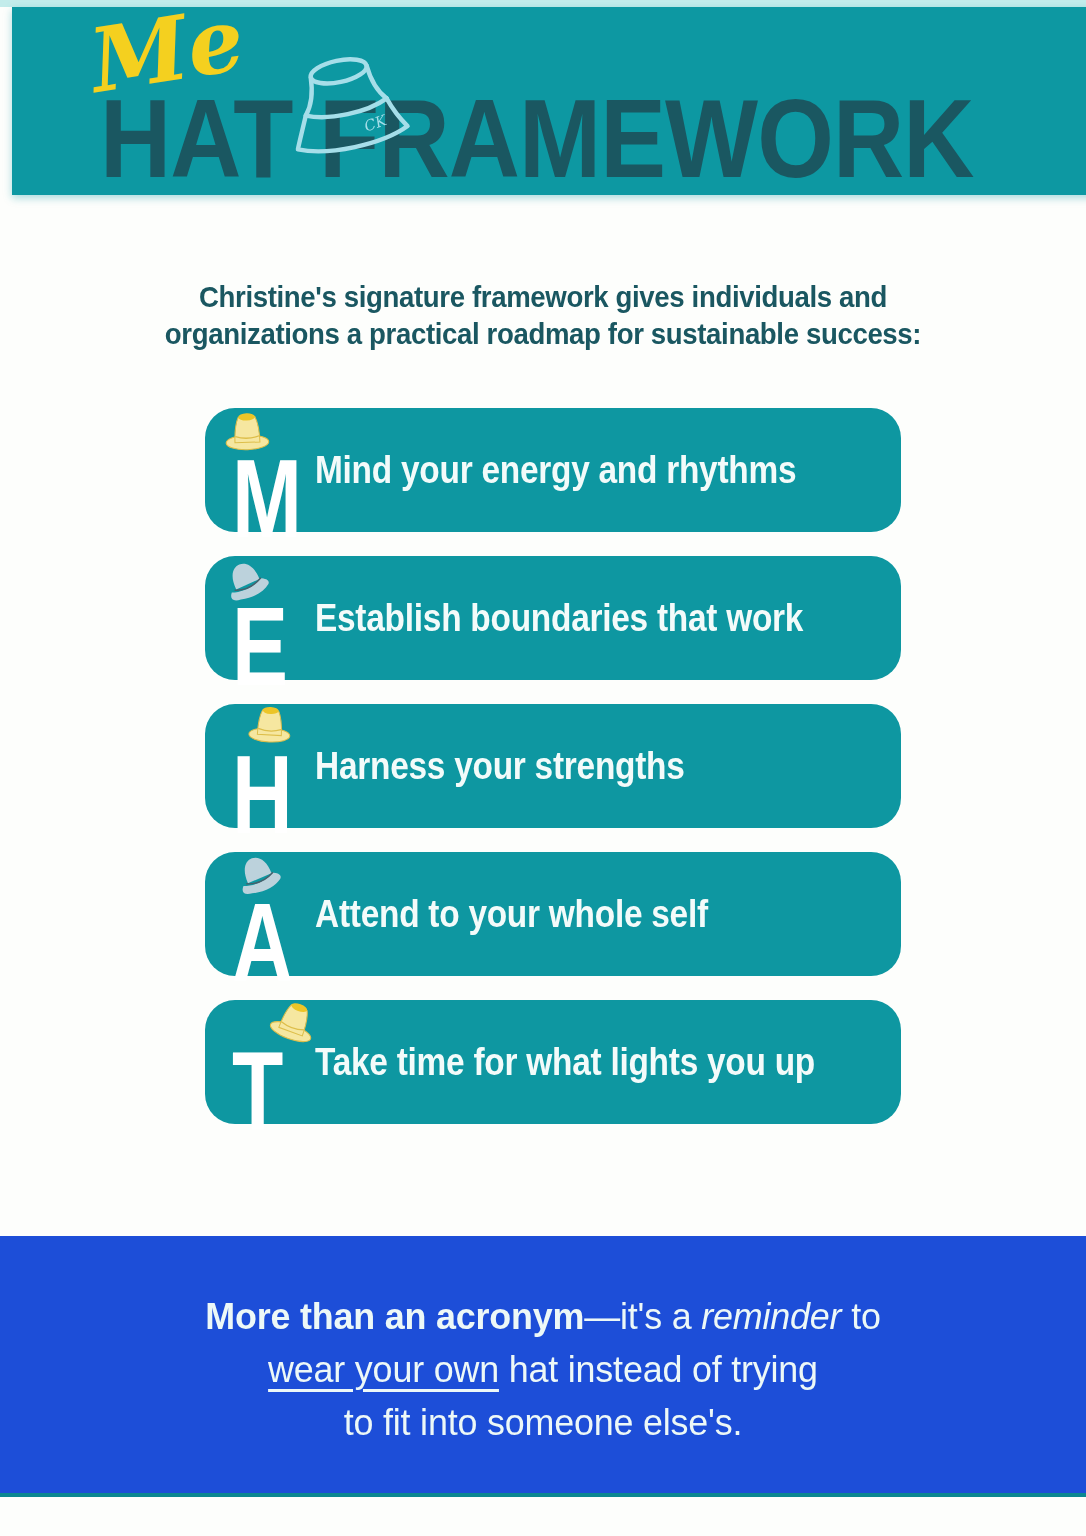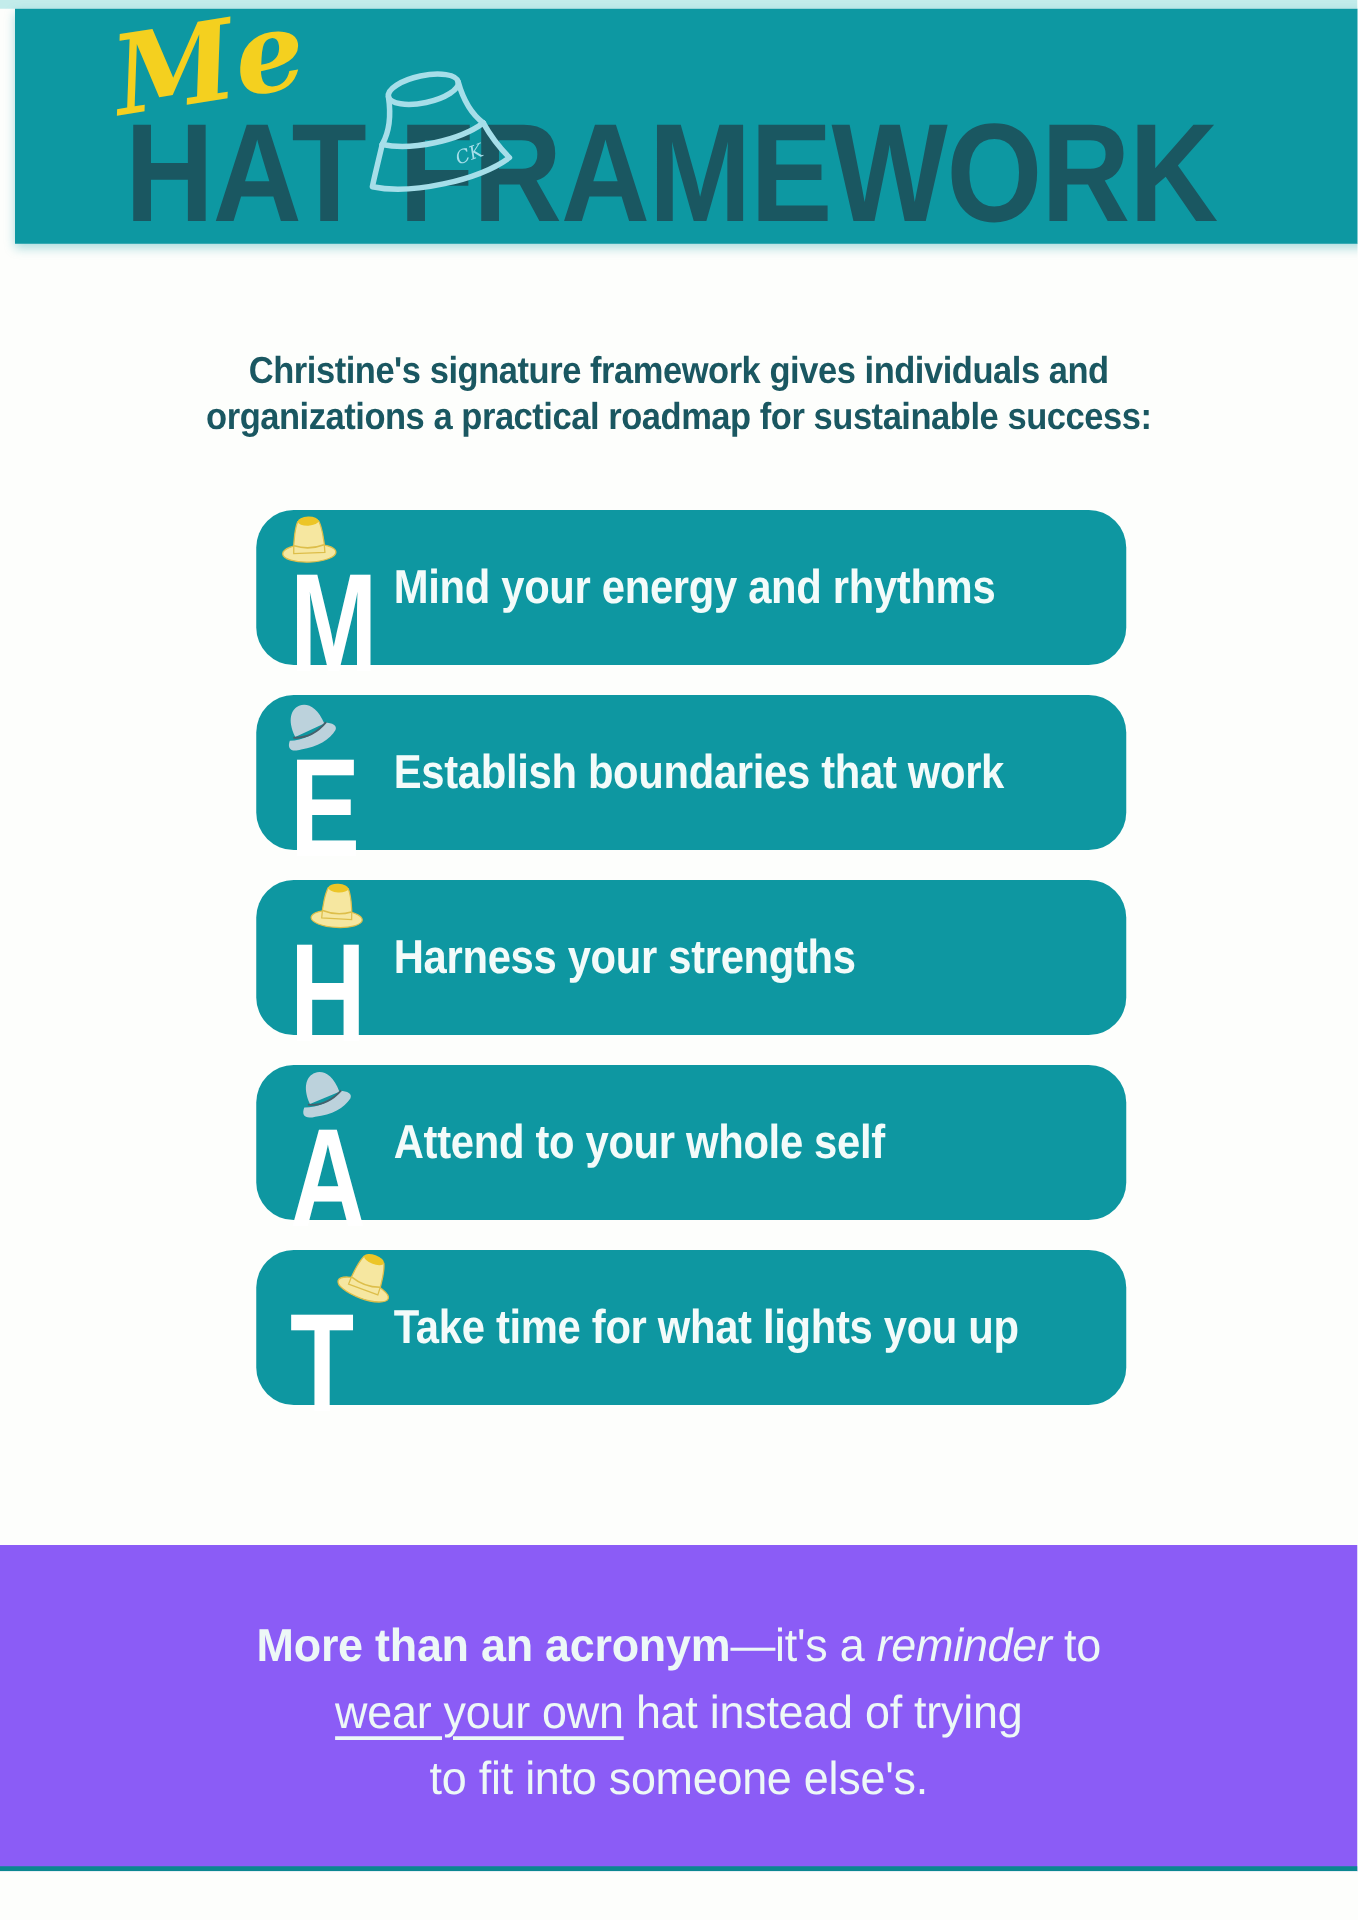--- a/index.html
+++ b/index.html
@@ -55,21 +55,21 @@
   .hat-a{left:24px;top:0px;width:58px;transform:rotate(-20deg);}
   .hat-t{left:64px;top:-4px;width:52px;transform:rotate(20deg);}
   .card-label{
     display:inline-block;margin-left:6px;
     color:#f3fbfa;font-weight:700;font-size:38px;letter-spacing:-.3px;
     transform:scaleX(0.88);transform-origin:left center;
     white-space:nowrap;
   }
   .footer{
     position:absolute;top:1236px;left:0;width:100%;height:257px;
-    background:#8b5cf6;border-bottom:4px solid #0b8791;
+    background:#1d4ed8;border-bottom:4px solid #0b8791;
     color:#edf8f7;
   }
   .footer-text{
     padding-top:54px;text-align:center;
     font-size:37px;line-height:53px;letter-spacing:-.2px;
     transform:scaleX(0.97);transform-origin:center top;
   }
   .seg-bold{font-weight:700;}
   .seg-italic{font-style:italic;}
   .seg-underline{text-decoration:underline;text-decoration-thickness:3px;text-underline-offset:7px;}

